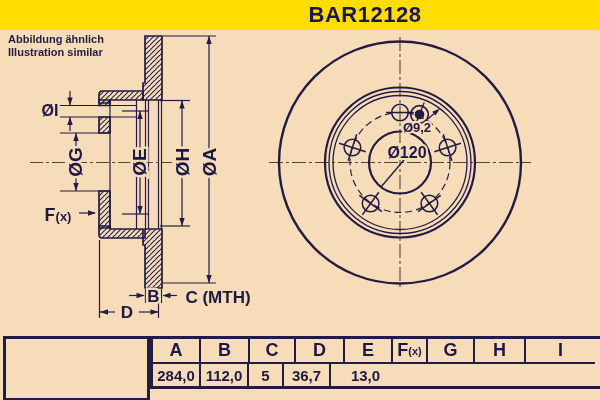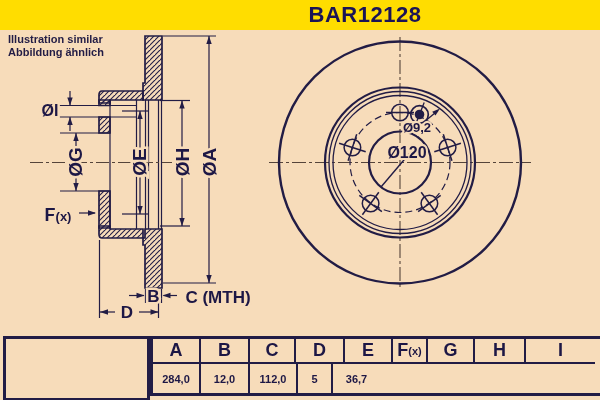--- a/index.html
+++ b/index.html
@@ -14,21 +14,21 @@
   #drawing{position:absolute;left:0;top:0;}
   
   #spec-table{position:absolute;left:150px;top:336px;width:448px;
        border:3px solid #221c45;background:#f7dcba;border-collapse:collapse;}
   #spec-table .row{display:flex;}
   #spec-table .cell{box-sizing:border-box;border-right:2px solid #221c45;
        display:flex;align-items:center;justify-content:center;
        font-weight:bold;color:#1d1745;}
   #spec-table .cell:last-child{border-right:none;}
   #spec-table .hrow .cell{height:25px;border-bottom:2px solid #221c45;font-size:18px;}
-  #spec-table .vrow .cell{height:29px;font-size:11px;}
+  #spec-table .vrow .cell{height:22px;font-size:15px;}
   #spec-table .fx-small{font-size:14px;}
   #spec-table .fx-small .sub{font-size:11px;}
   
   #icon-box{position:absolute;left:3px;top:336px;width:141px;height:59px;
        border:3px solid #221c45;background:#f7dcba;}
 </style>
 </head>
 <body>
 
 <svg id="drawing" width="600" height="400" viewBox="0 0 600 400">
@@ -198,22 +198,22 @@
     <circle cx="34" cy="375.5" r="1.9" fill="#221c45"></circle>
     <circle cx="43.2" cy="366" r="1.9" fill="#221c45"></circle>
   </g>
 </svg>
 
 <div id="banner">
   <div class="title">BAR12128</div>
 </div>
 
 <div id="note">
+  <div>Abbildung ähnlich</div>
   <div>Illustration similar</div>
-  <div>Abbildung ähnlich</div>
 </div>
 
 <div id="icon-box"></div>
 
 <div id="spec-table">
   <div class="row hrow">
     <div class="cell" style="width:48px">A</div>
     <div class="cell" style="width:49px">B</div>
     <div class="cell" style="width:46px">C</div>
     <div class="cell" style="width:49px">D</div>
@@ -221,18 +221,18 @@
     <div class="cell fx-small" style="width:35px">
         <span>F</span>
         <span class="sub">(x)</span>
       </div>
     <div class="cell" style="width:47px">G</div>
     <div class="cell" style="width:51px">H</div>
     <div class="cell" style="width:69px">I</div>
   </div>
   <div class="row vrow">
     <div class="cell" style="width:48px">284,0</div>
-    <div class="cell" style="width:49px">12,0</div>
     <div class="cell" style="width:48px">112,0</div>
     <div class="cell" style="width:35px">5</div>
     <div class="cell" style="width:47px">36,7</div>
+    <div class="cell" style="width:69px">13,0</div>
   </div>
 </div>
 
 </body></html>

